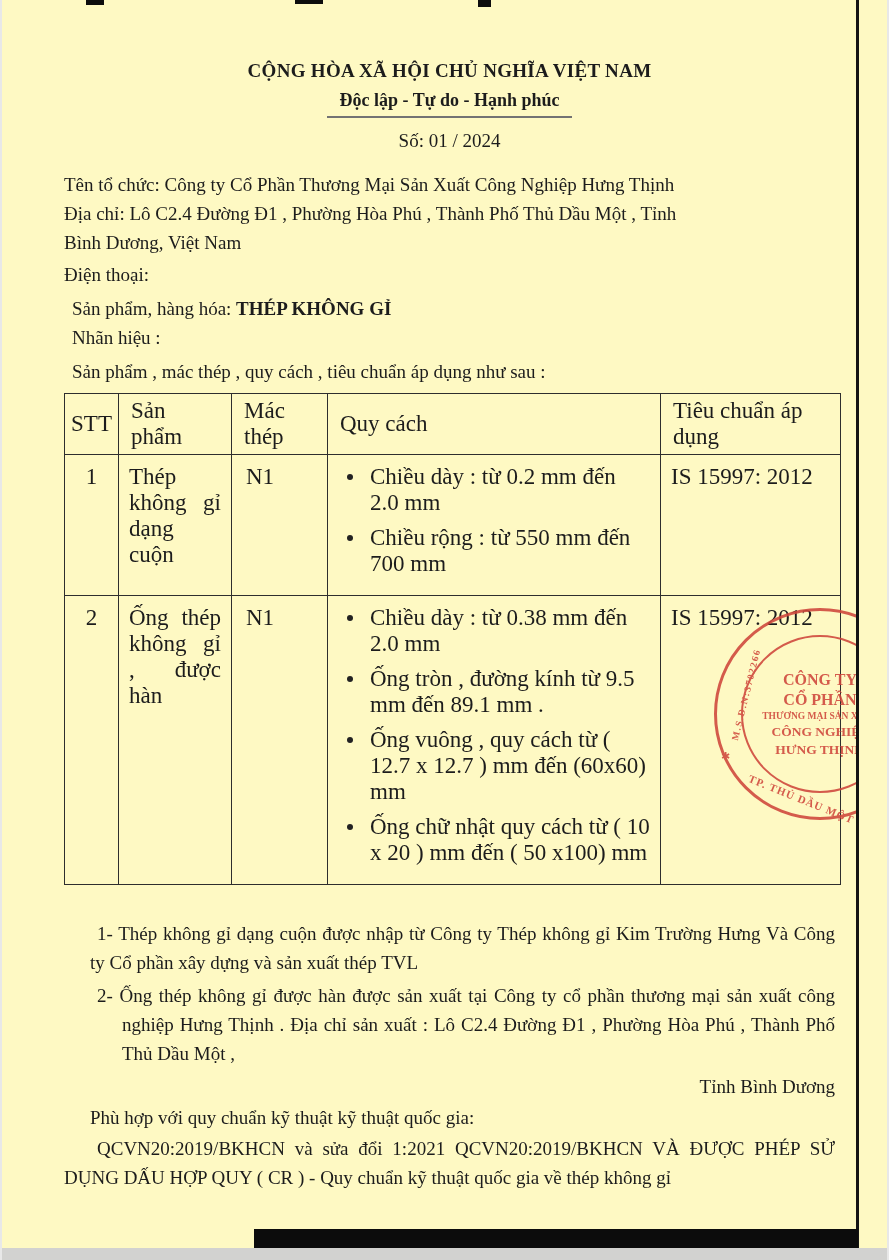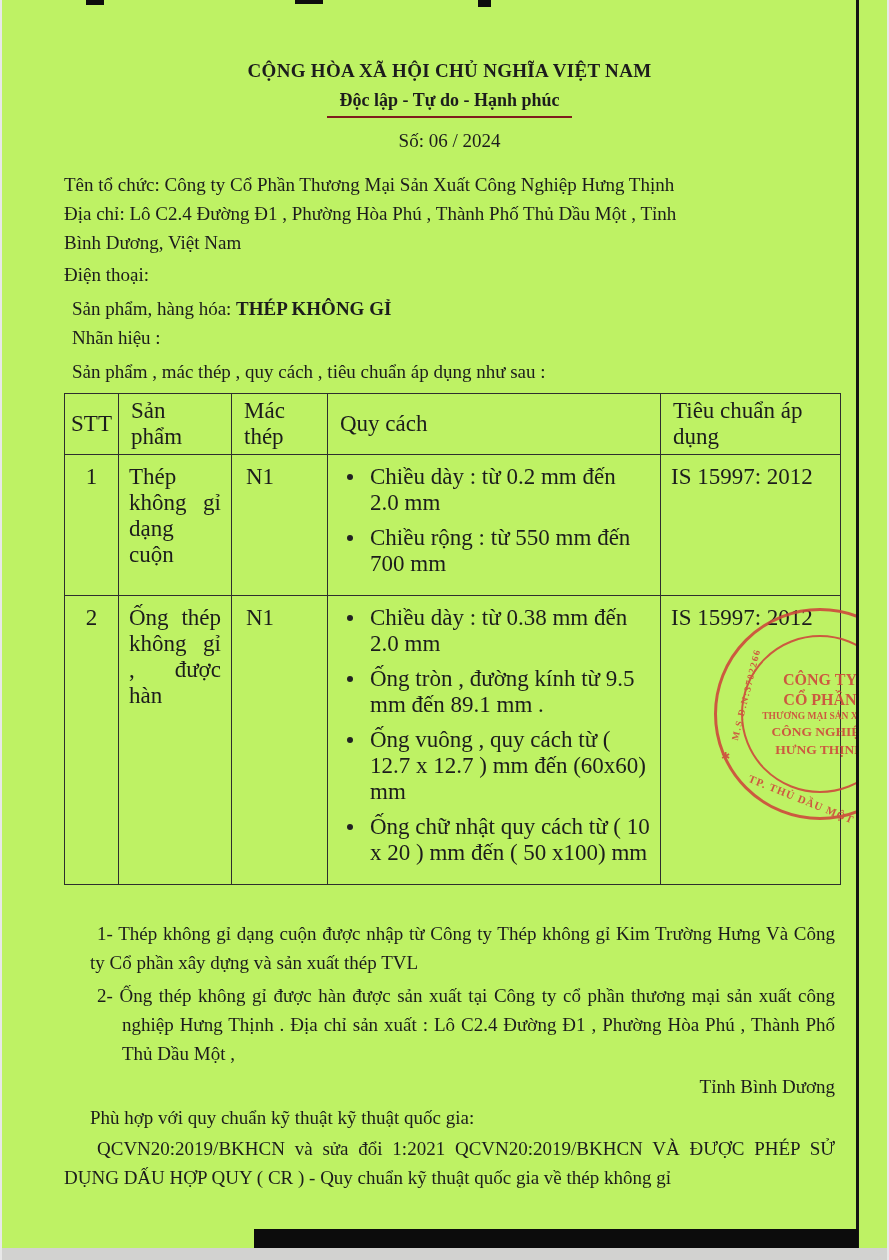--- a/index.html
+++ b/index.html
@@ -4,40 +4,40 @@
 <style>
   * { margin:0; padding:0; box-sizing:border-box; }
   body{
     font-family:"Liberation Serif","DejaVu Serif",serif;
     background:#e8e8e8;
     -webkit-font-smoothing:antialiased;
   }
   .page{
     position:relative;
     width:885px; height:1260px;
-    background:#bef264;
+    background:#fef9c3;
     color:#1c1c1c;
     overflow:hidden;
     margin:0 auto;
   }
   
   .artifact{ position:absolute; background:#0d0d0d; z-index:6; }
   .mark1{ left:84px; top:0; width:18px; height:5px; }
   .mark2{ left:293px; top:0; width:28px; height:4px; }
   .mark3{ left:476px; top:0; width:13px; height:7px; }
   .edge-line{ position:absolute; left:854px; top:0; width:3px; height:1248px; background:#141414; z-index:6; }
   .bottom-bar{ position:absolute; left:252px; top:1229px; width:604px; height:19px; background:#0c0c0c; z-index:6; }
   .bottom-shade{ position:absolute; left:0; top:1248px; width:889px; height:12px; background:#d2d2d0; z-index:5; }
 
   
   .content{ position:relative; padding:60px 52px 0 62px; z-index:2; }
 
   .nat-title{ text-align:center; font-weight:bold; font-size:19px; letter-spacing:0.3px; }
   .motto-wrap{ text-align:center; margin-top:8px; }
-  .motto{ display:inline-block; font-weight:bold; font-size:18px; padding:0 12px 5px 12px; border-bottom:2px solid #7f1d1d; }
+  .motto{ display:inline-block; font-weight:bold; font-size:18px; padding:0 12px 5px 12px; border-bottom:2px solid #737373; }
   .doc-title{ text-align:center; font-weight:bold; font-size:23px; margin-top:28px; letter-spacing:0.5px; }
   .doc-number{ text-align:center; font-size:19px; margin-top:12px; }
 
   .info{ margin-top:18px; font-size:19px; line-height:29px; }
   .info p{ text-align:justify; }
   .indent8{ margin-left:8px; }
   .phone-line{ margin-top:3px; }
   .product-line{ margin-top:5px; }
   .product-line b{ font-weight:bold; }
   .intro-line{ margin-top:5px; }
@@ -113,21 +113,21 @@
   <div class="bottom-bar"></div>
   <div class="bottom-shade"></div>
 
   <div class="content">
 
     <div class="nat-title">CỘNG HÒA XÃ HỘI CHỦ NGHĨA VIỆT NAM</div>
     <div class="motto-wrap">
       <span class="motto">Độc lập - Tự do - Hạnh phúc</span>
     </div>
 
-    <div class="doc-number">Số: 06 / 2024</div>
+    <div class="doc-number">Số: 01 / 2024</div>
 
     <div class="info">
       <p>Tên tổ chức: Công ty Cổ Phần Thương Mại Sản Xuất Công Nghiệp Hưng Thịnh</p>
       <p><span>Địa chỉ: Lô C2.4 Đường Đ1 , Phường Hòa Phú , Thành Phố Thủ Dầu Một , Tỉnh</span><br><span>Bình Dương, Việt Nam</span></p>
       <p class="phone-line">Điện thoại:</p>
       <p class="product-line indent8"><span>Sản phẩm, hàng hóa:</span> <b>THÉP KHÔNG GỈ</b></p>
       <p class="indent8">Nhãn hiệu :</p>
       <p class="intro-line indent8">Sản phẩm , mác thép , quy cách , tiêu chuẩn áp dụng như sau :</p>
     </div>
 

